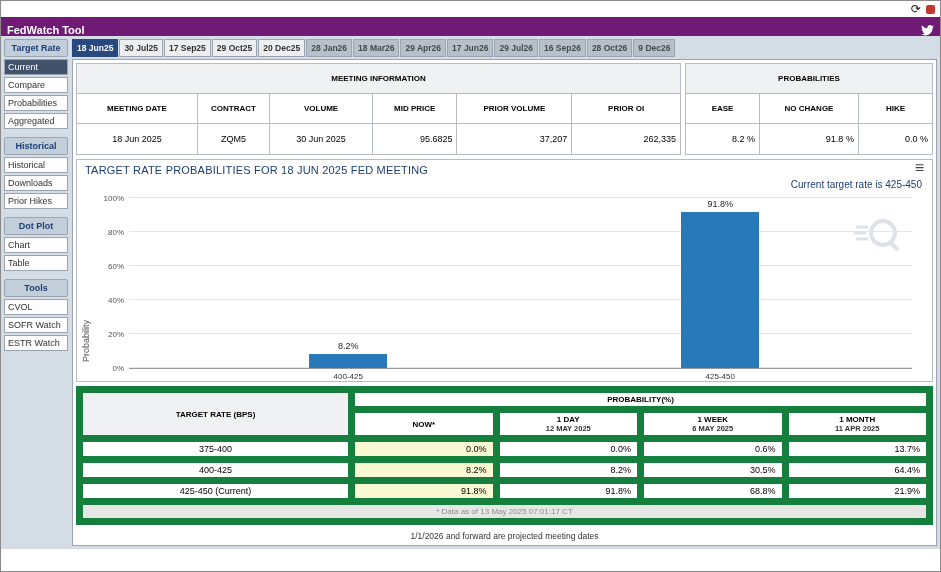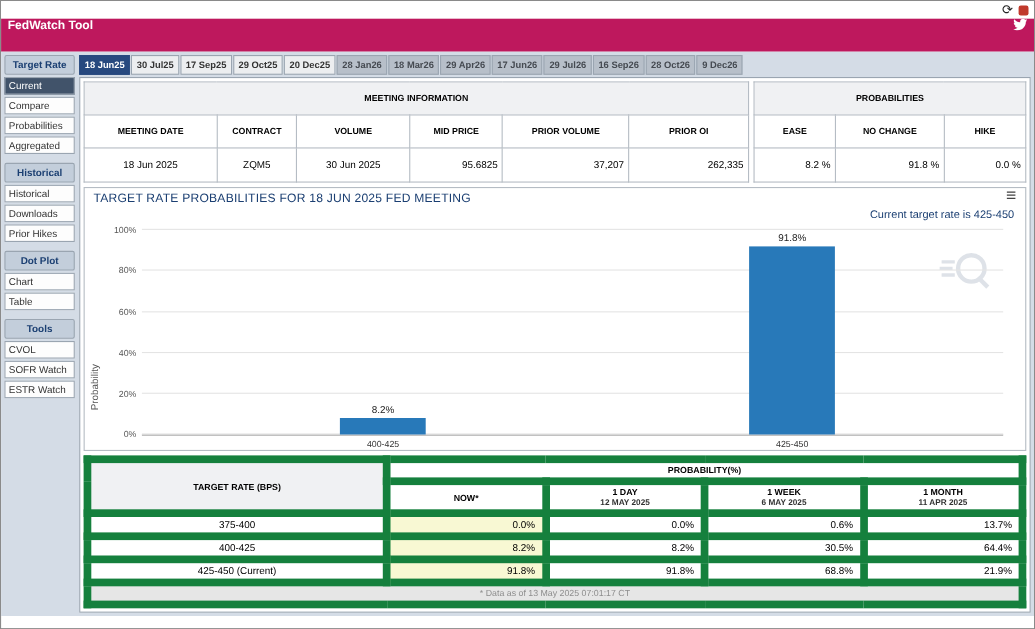--- a/index.html
+++ b/index.html
@@ -7,21 +7,21 @@
   body {
     width: 941px; height: 572px;
     border: 1px solid #8a8a8a;
     background: #fff;
     font-family: "Liberation Sans", "DejaVu Sans", sans-serif;
     overflow: hidden;
   }
   .top-strip { height:16px; display:flex; justify-content:flex-end; align-items:center; gap:5px; padding:1px 5px; background:#fff; }
   .refresh { font-size:12px; line-height:12px; color:#222; cursor:pointer; }
   .red-ico { width:9px; height:9px; background:#c0392b; border-radius:2px; display:inline-block; cursor:pointer; }
-  .titlebar { height:30px; background:#be185d; color:#fff; display:flex; align-items:flex-start; justify-content:space-between; padding:0 6px; font-size:11px; font-weight:bold; }
+  .titlebar { height:19px; background:#701a75; color:#fff; display:flex; align-items:flex-end; justify-content:space-between; padding:0 6px; font-size:11px; font-weight:bold; }
   .content { height:513px; background:#d4dce6; padding:3px; display:flex; gap:4px; }
   
   .sidebar { flex:0 0 64px; display:flex; flex-direction:column; gap:2px; }
   .sb-header { background:#c3cedb; color:#1b3f72; font-weight:bold; font-size:9px; text-align:center; padding:3px 1px; border:1px solid #9aa5b1; border-radius:2px; margin-top:6px; }
   .sb-header:first-child { margin-top:0; }
   .sb-item { background:#fdfdfd; border:1px solid #9aa5b1; font-size:9px; color:#333; padding:2px 3px; cursor:pointer; }
   .sb-item.sel { background:#41536a; color:#fff; }
   
   .main { flex:1; display:flex; flex-direction:column; min-width:0; }
   .tabbar { display:flex; gap:1px; margin-bottom:2px; }
@@ -289,16 +289,17 @@
               <td class="num">21.9%</td>
             </tr>
           </tbody>
         <tfoot>
           <tr>
               <td colspan="5" class="fnote">* Data as of 13 May 2025 07:01:17 CT</td>
             </tr>
         </tfoot>
       </table>
 
+      <div class="footer-note">1/1/2026 and forward are projected meeting dates</div>
 
     </div>
   </div>
 </div>
 
 </body></html>

